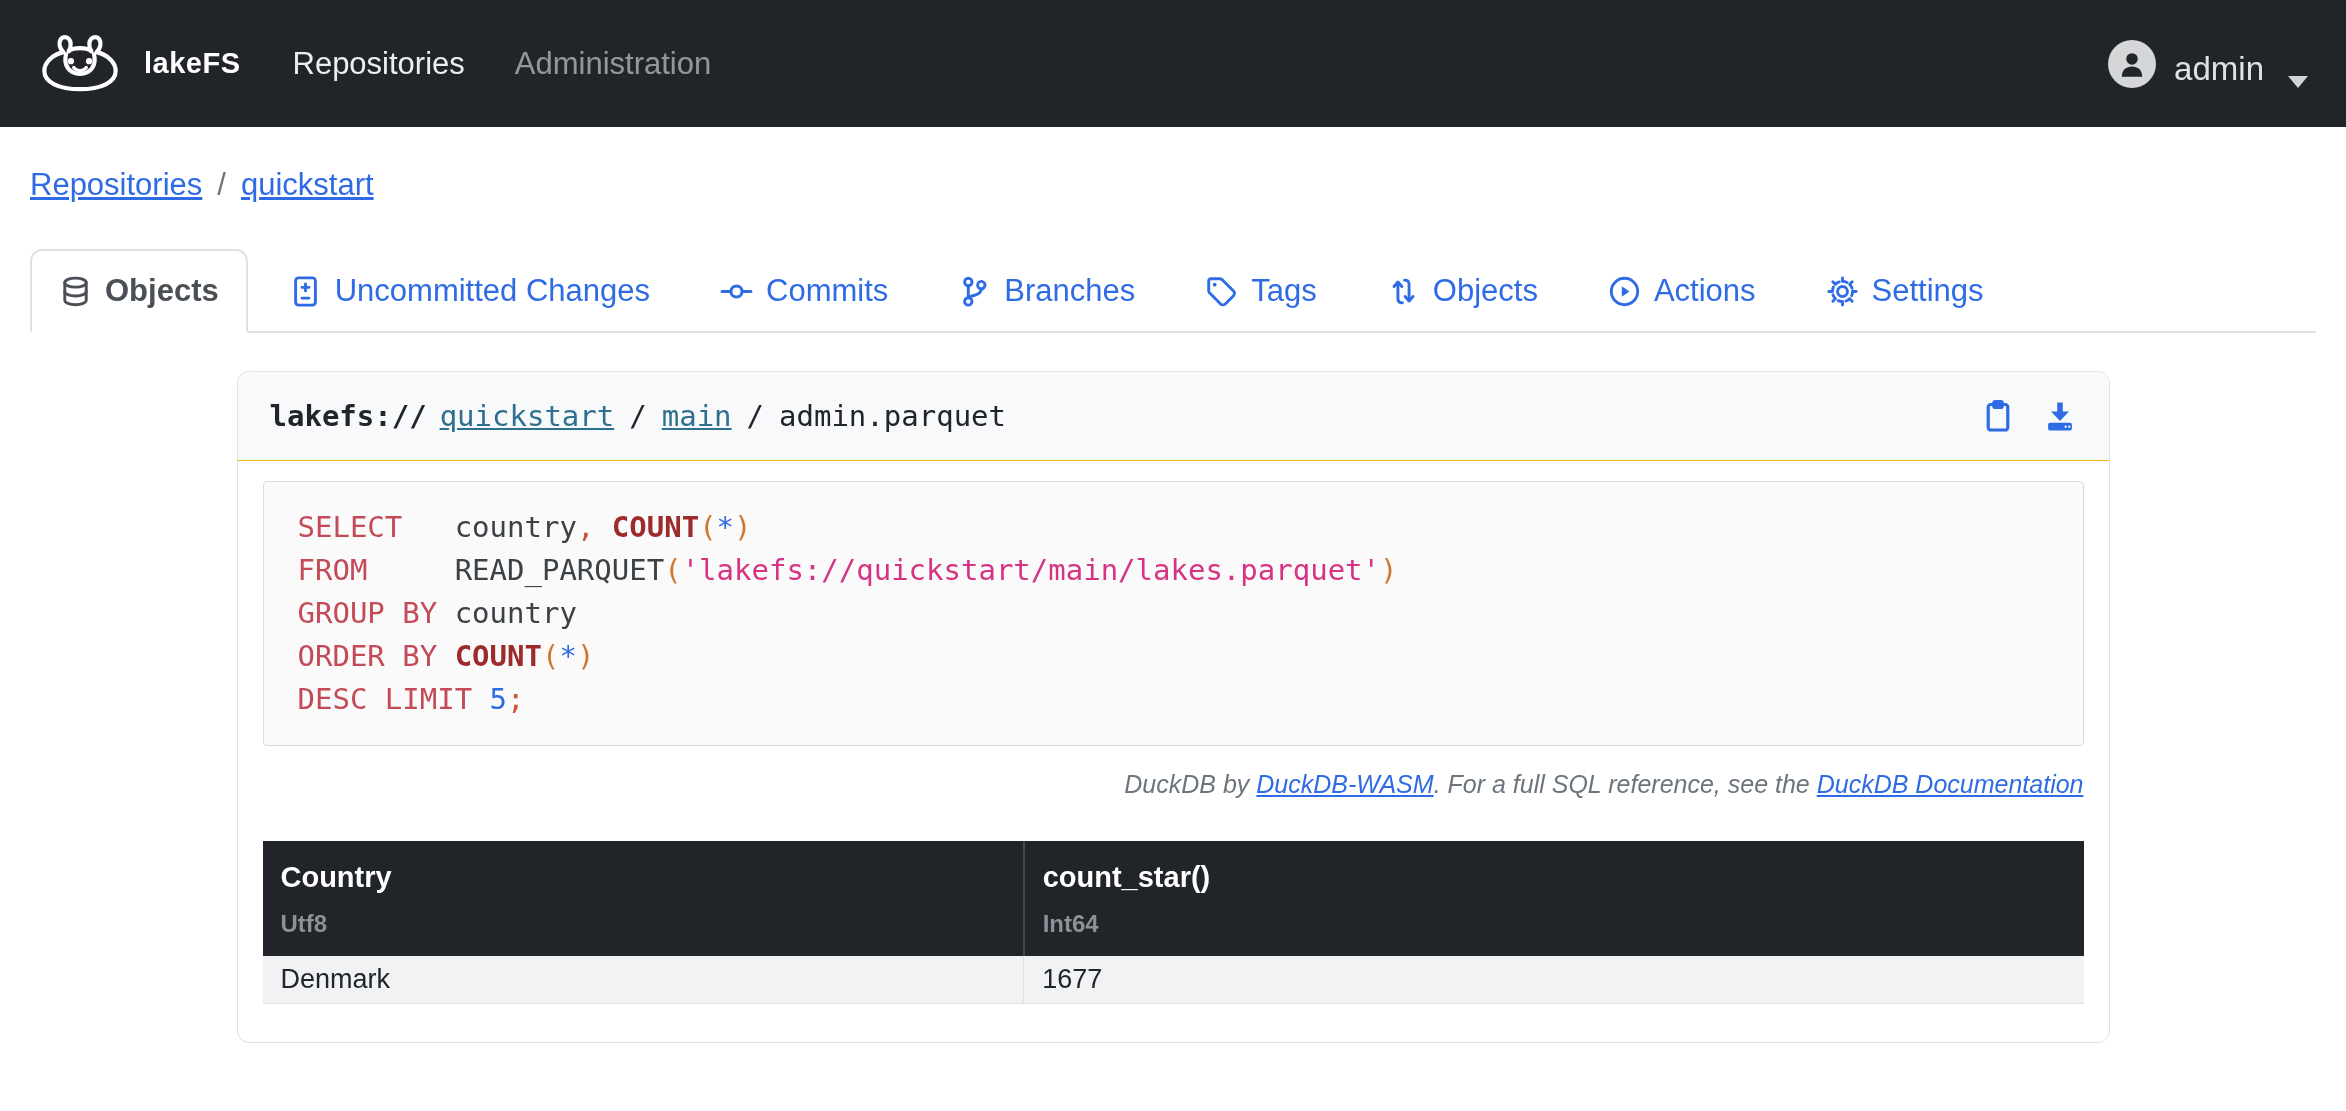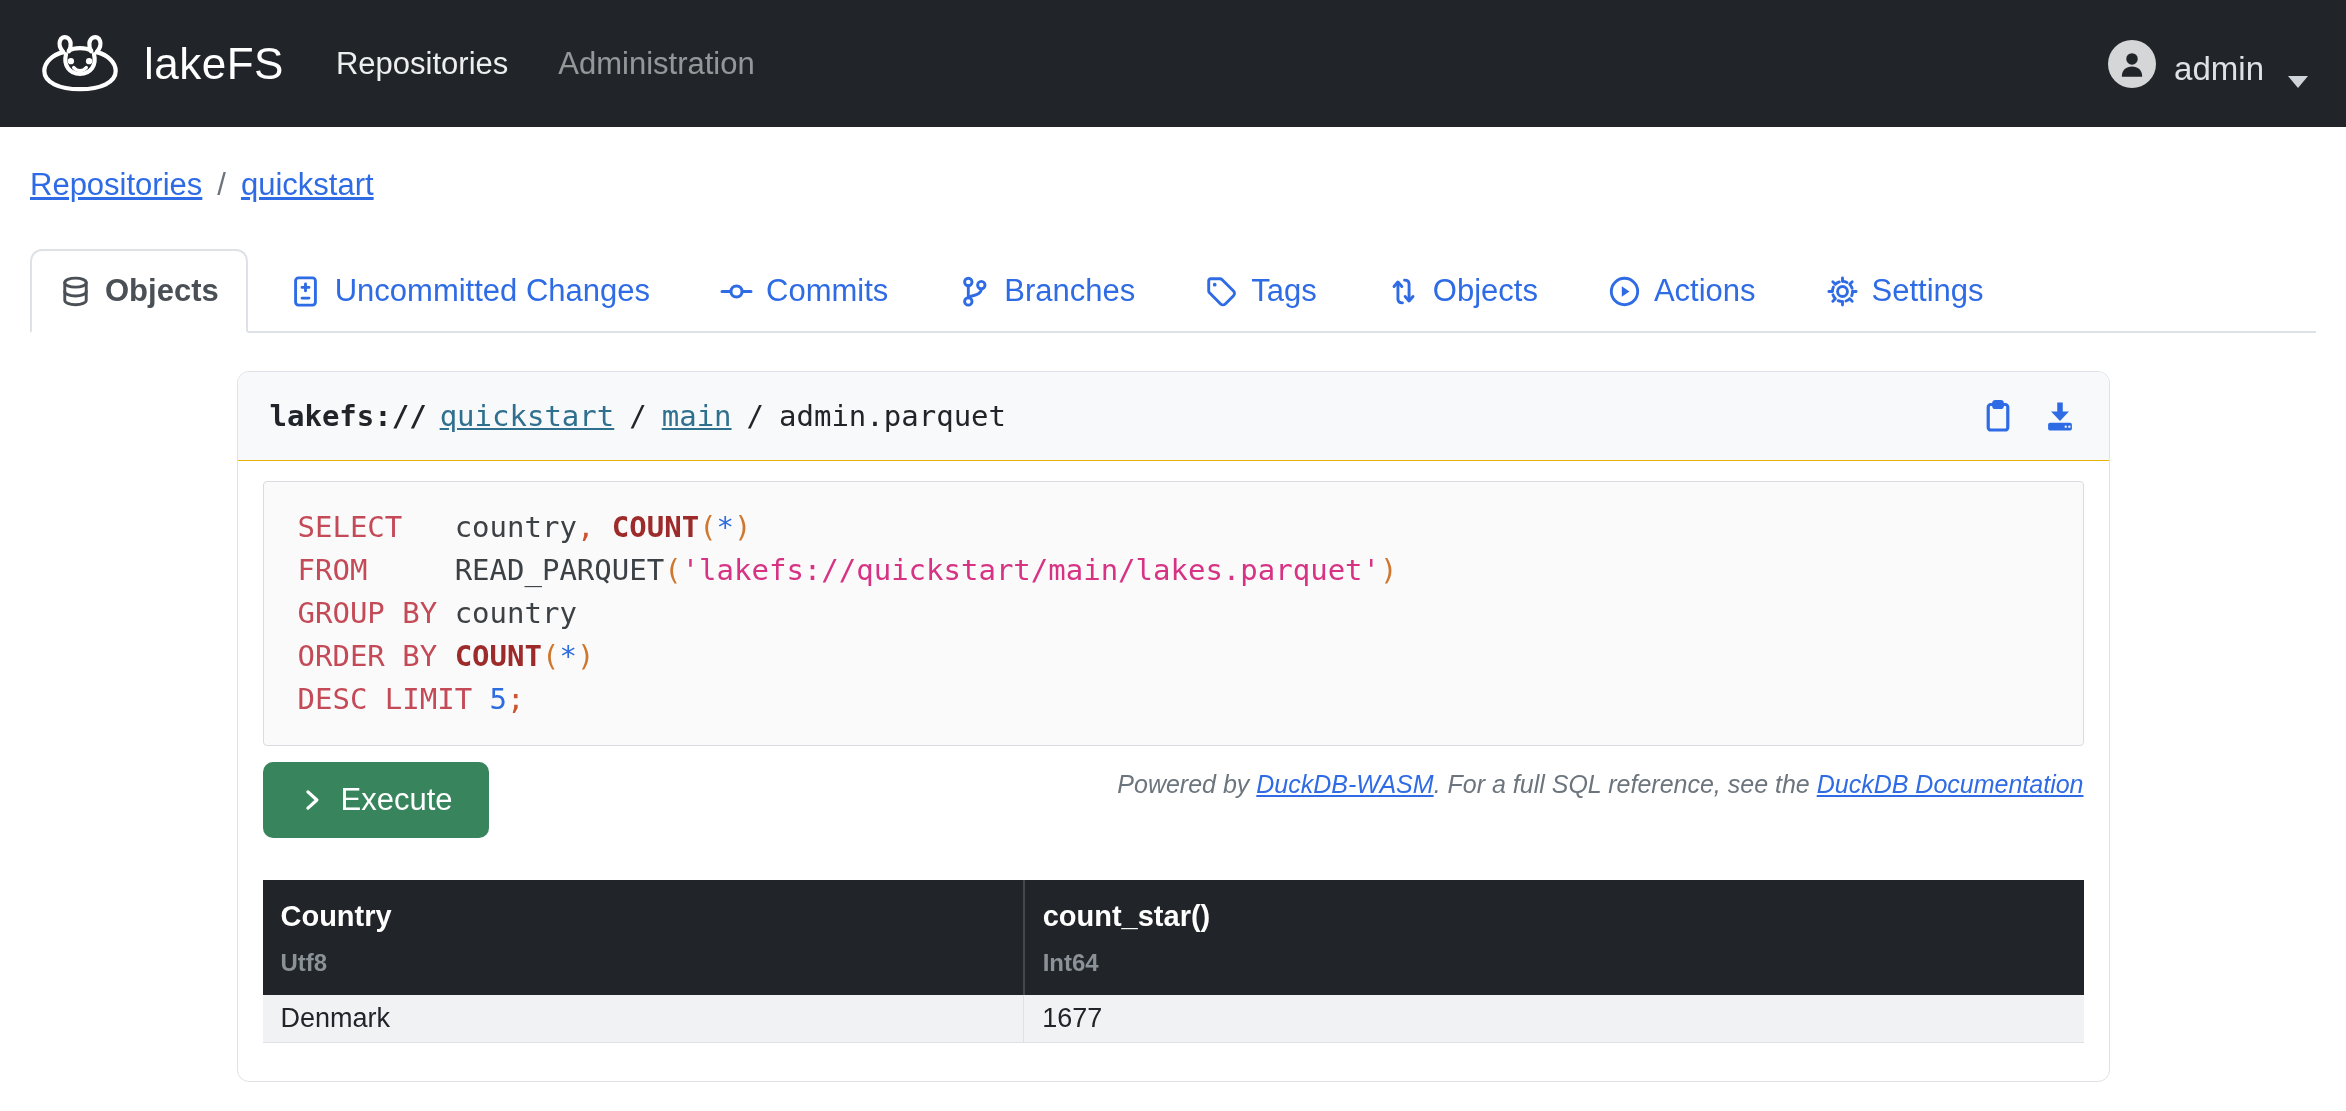--- a/index.html
+++ b/index.html
@@ -4,21 +4,21 @@
 <style>
   * { margin:0; padding:0; box-sizing:border-box; }
   html,body { width:2346px; height:1111px; background:#ffffff;
     font-family:"Liberation Sans", sans-serif; overflow:hidden; }
   a { cursor:pointer; }
 
   
   .navbar { height:127px; background:#212529; display:flex; align-items:center; padding:0 38px; }
   .brand { display:flex; align-items:center; gap:22px; }
   .brand-logo { width:84px; height:64px; display:block; }
-  .brand-text { color:#ffffff; font-size:44px; font-weight:400; letter-spacing:.5px; }
+  .brand-text { color:#ffffff; font-size:29px; font-weight:700; letter-spacing:.5px; }
   .nav-links { display:flex; align-items:center; margin-left:52px; gap:50px; }
   .nav-link { font-size:31px; text-decoration:none; }
   .nav-link.is-active { color:rgba(255,255,255,.92); }
   .nav-link.is-muted { color:rgba(255,255,255,.52); }
   .nav-user { margin-left:auto; display:flex; align-items:flex-end; gap:18px; cursor:pointer; }
   .avatar { width:48px; height:48px; border-radius:50%; background:#d5d6d7; display:flex;
     align-items:center; justify-content:center; overflow:hidden; }
   .avatar svg { width:34px; height:34px; }
   .user-name { color:#dee2e6; font-size:33px; }
   .caret-down { width:0; height:0; border-left:10px solid transparent; border-right:10px solid transparent;
@@ -218,28 +218,22 @@
             <circle cx="12.4" cy="13" r="0.55" fill="#f8f9fa"></circle>
           </svg>
         </button>
       </span>
     </div>
 
     <div class="card-body">
       <div class="sql-editor"><div><span class="tok-kw">SELECT</span><span class="tok-id">   country</span><span class="tok-punct">,</span><span class="tok-id"> </span><span class="tok-fn">COUNT</span><span class="tok-paren">(</span><span class="tok-star">*</span><span class="tok-paren">)</span></div><div><span class="tok-kw">FROM</span><span class="tok-id">     READ_PARQUET</span><span class="tok-paren">(</span><span class="tok-str">'lakefs://quickstart/main/lakes.parquet'</span><span class="tok-paren">)</span></div><div><span class="tok-kw">GROUP BY</span><span class="tok-id"> country</span></div><div><span class="tok-kw">ORDER BY</span><span class="tok-id"> </span><span class="tok-fn">COUNT</span><span class="tok-paren">(</span><span class="tok-star">*</span><span class="tok-paren">)</span></div><div><span class="tok-kw">DESC LIMIT</span><span class="tok-id"> </span><span class="tok-num">5</span><span class="tok-punct">;</span></div></div>
 
       <div class="exec-row">
-        <button class="execute-btn">
-          <svg viewBox="0 0 16 16" fill="none" stroke="#ffffff" stroke-width="2" stroke-linecap="round" stroke-linejoin="round">
-            <path d="M5.5 3 L11 8 L5.5 13"></path>
-          </svg>
-          <span>Execute</span>
-        </button>
         <div class="powered">
-          <span>Powered by </span><a>DuckDB-WASM</a><span>. For a full SQL reference, see the </span><a>DuckDB Documentation</a>
+          <span>DuckDB by </span><a>DuckDB-WASM</a><span>. For a full SQL reference, see the </span><a>DuckDB Documentation</a>
         </div>
       </div>
 
       <table class="results">
         <colgroup>
             <col style="width:41.8%">
             <col style="width:58.2%">
           </colgroup>
         <thead>
             <tr>

